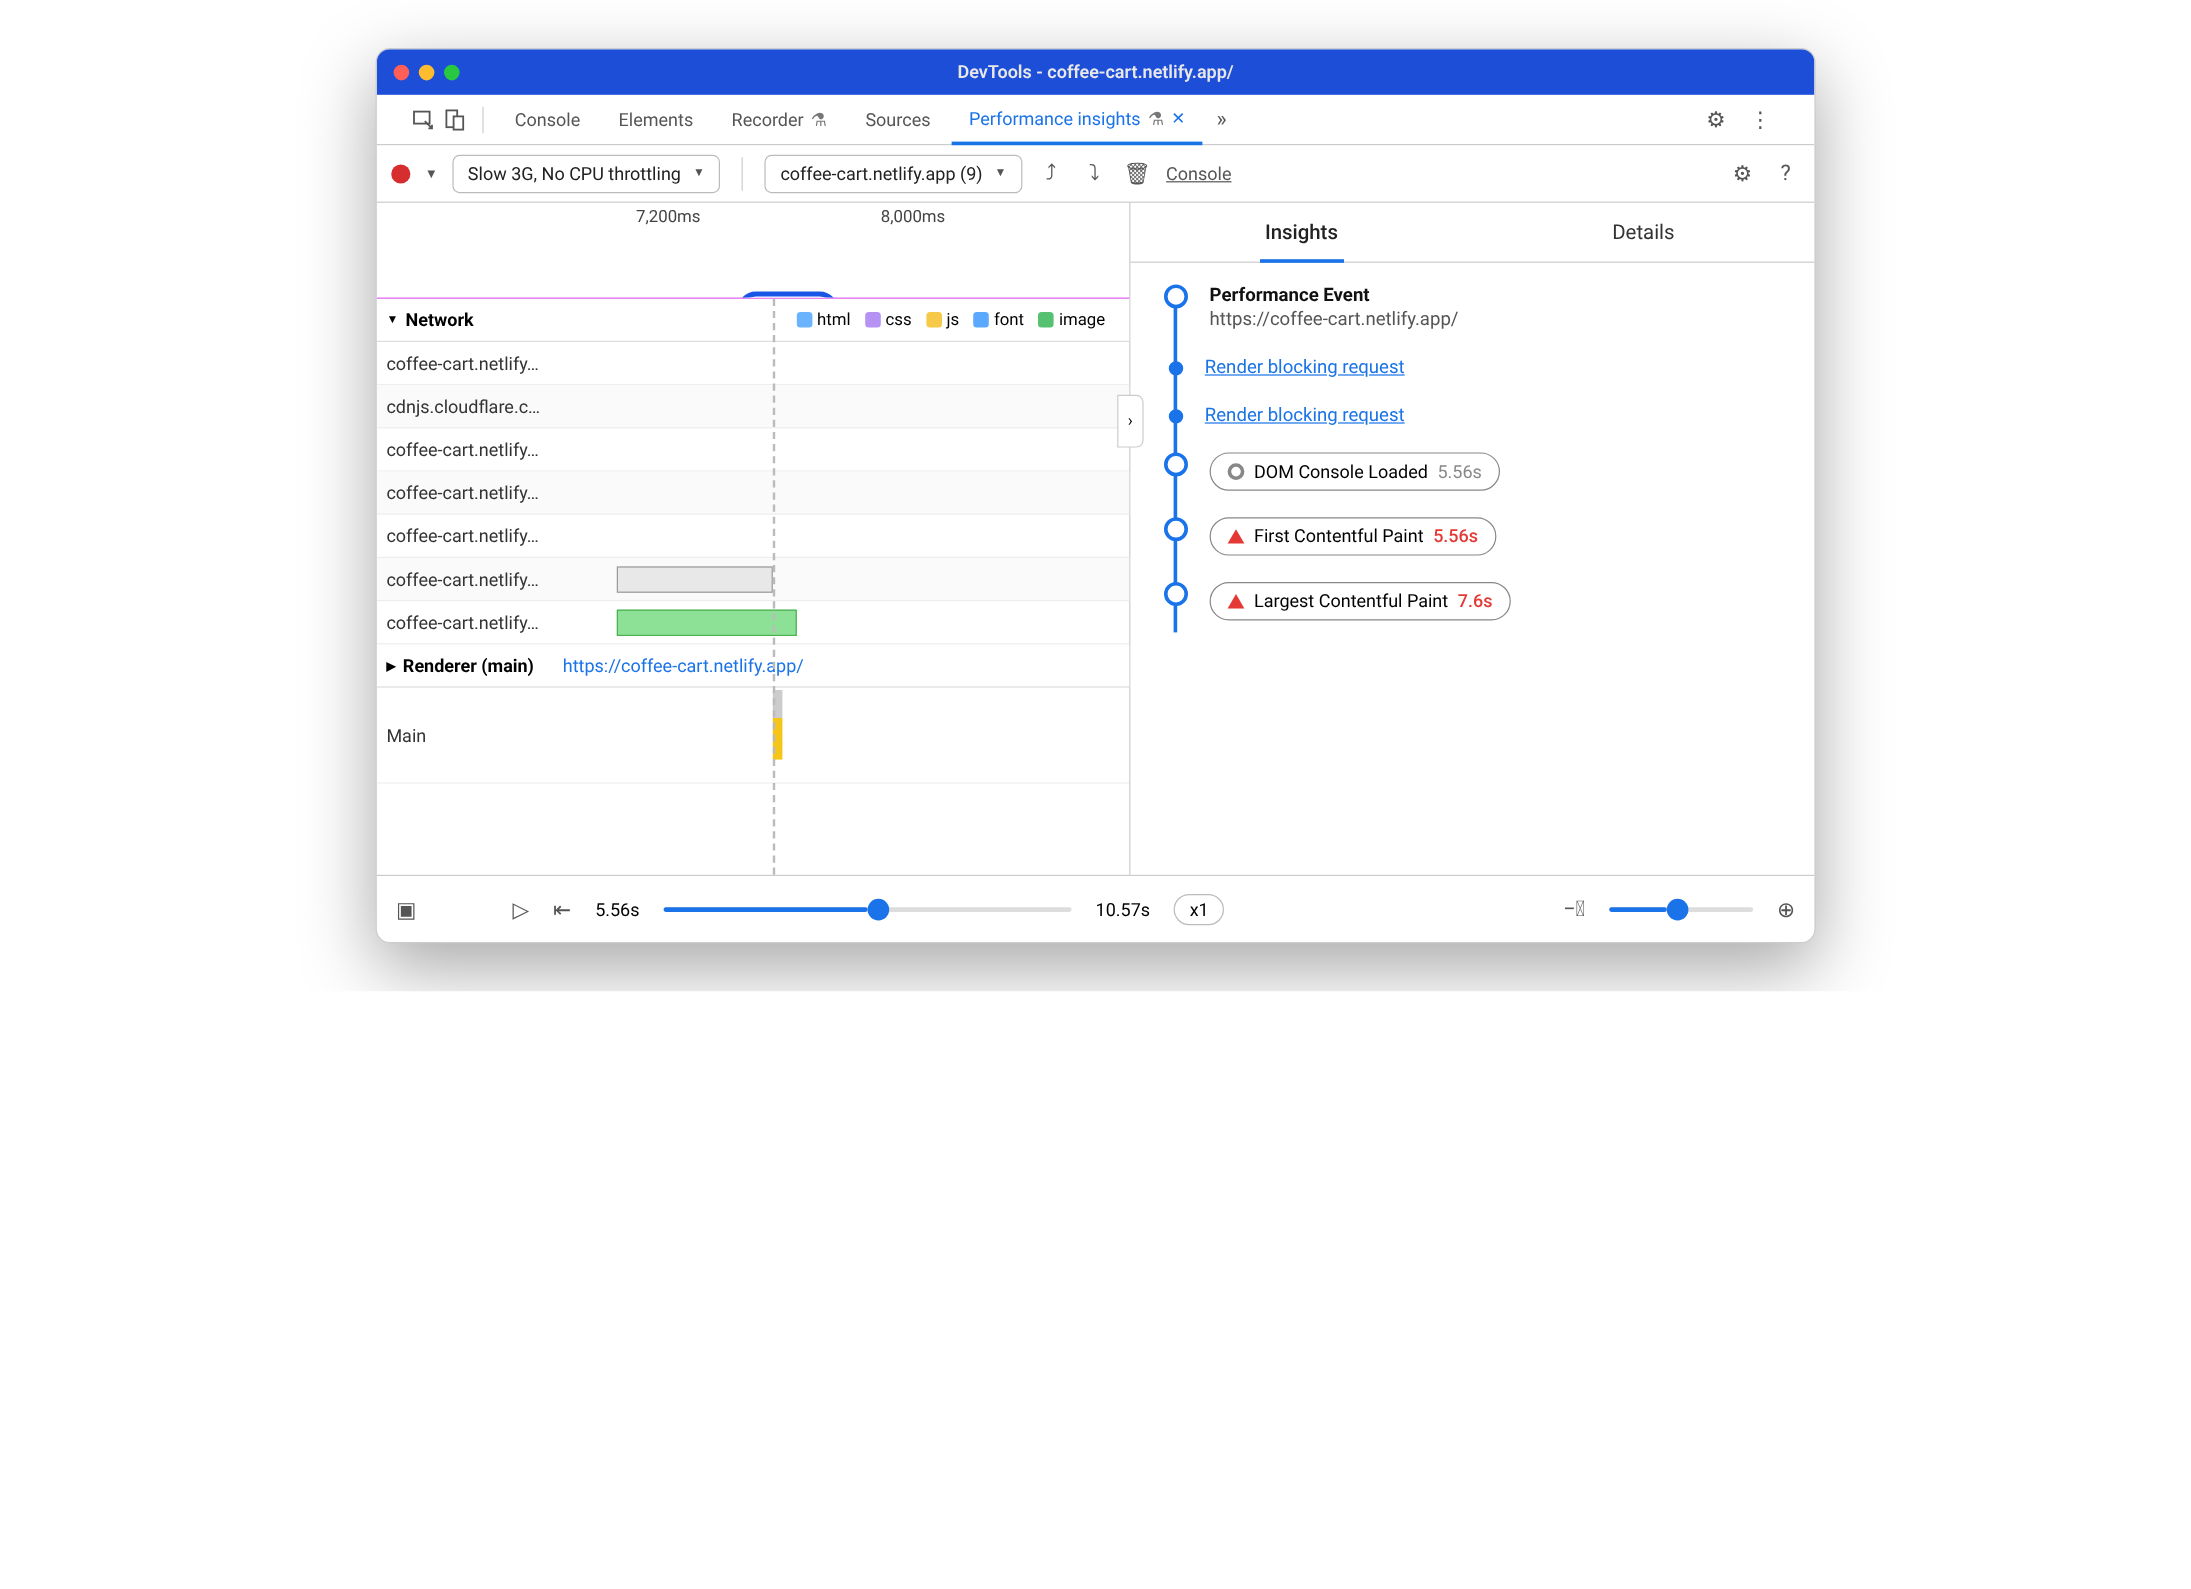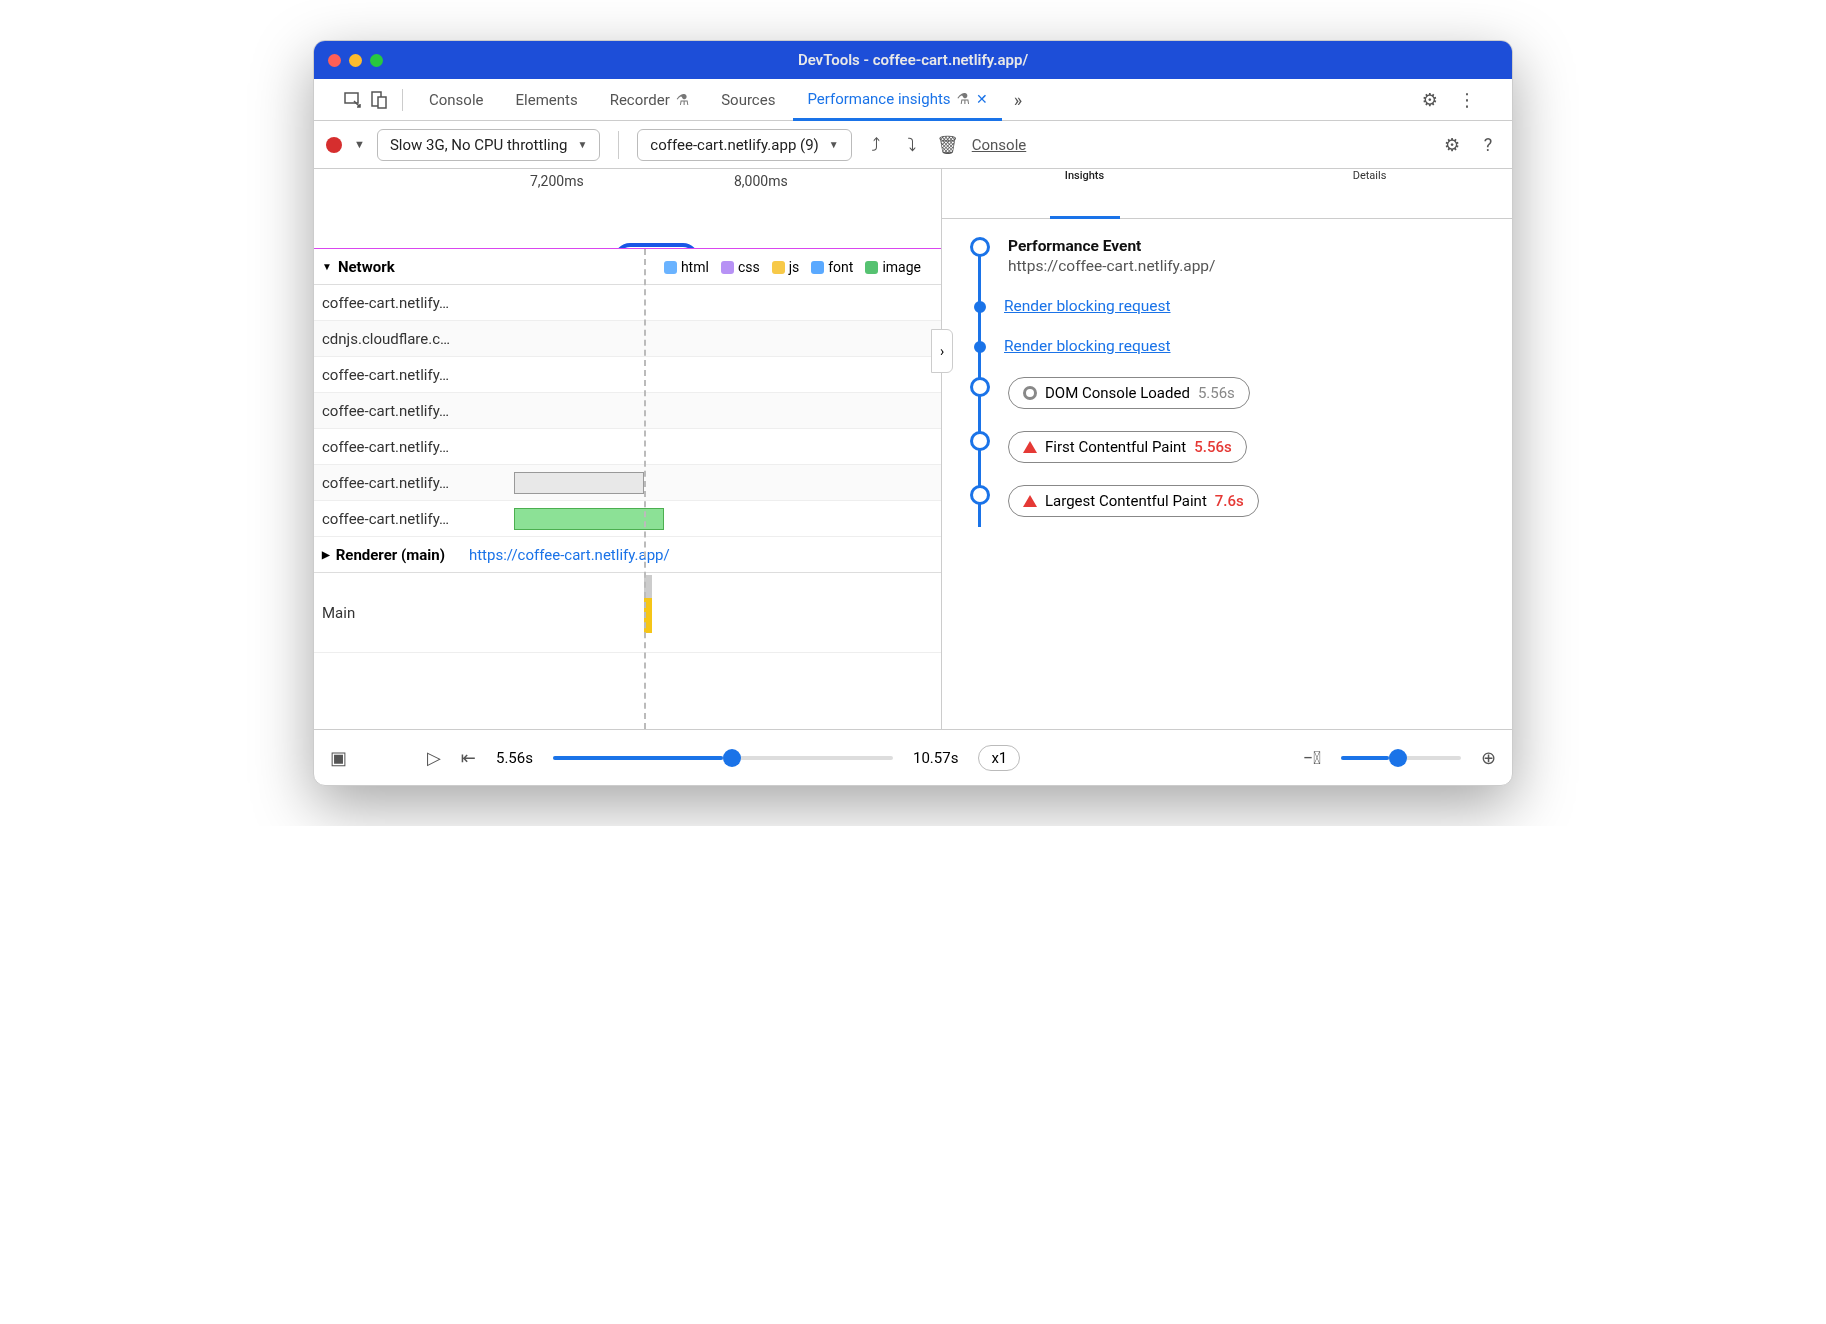--- a/index.html
+++ b/index.html
@@ -50,21 +50,21 @@
   .bar{ position:absolute; height:22px; top:7px; border:1px solid #999;}
   .bar.grey{ background:#e8e8e8;}
   .bar.green{ background:#8ce196; border-color:#4caf50;}
   .row-label{ width:190px; overflow:hidden; text-overflow:ellipsis;}
 
   .expand-handle{ position:absolute; right:-12px; top:160px; width:22px; height:44px; border:1px solid #ccc; border-radius:0 6px 6px 0; background:#fff; display:flex; align-items:center; justify-content:center; font-size:14px; z-index:5;}
 
   .flame{ position:absolute; left:330px; top:2px; width:8px; height:58px; background:linear-gradient(#ccc 0 40%, #f5c518 40% 100%);}
 
   .insights-tabs{ display:flex; height:50px; border-bottom:1px solid #ccc;}
-  .itab{ flex:1; display:flex; align-items:flex-start; justify-content:center; font-size:11px; color:#333;}
+  .itab{ flex:1; display:flex; align-items:center; justify-content:center; font-size:17px; color:#333;}
   .itab.active{ color:#222; font-weight:500; }
   .itab.active::after{ content:""; position:absolute; bottom:-1px; height:3px; width:70px; background:#1a73e8;}
   .itab{ position:relative;}
 
   .throttle-row{ padding:12px 18px; display:flex; align-items:center; gap:12px; font-size:15px; color:#333; border-bottom:1px solid #eee;}
   .pill{ border:1px solid #888; border-radius:18px; padding:5px 14px; font-size:15px;}
 
   .timeline-events{ padding:18px 18px 8px 28px; position:relative;}
   .rail{ position:absolute; left:36px; top:28px; bottom:20px; width:3px; background:#1a73e8;}
   .ev{ display:flex; align-items:flex-start; gap:18px; margin-bottom:22px; position:relative;}

